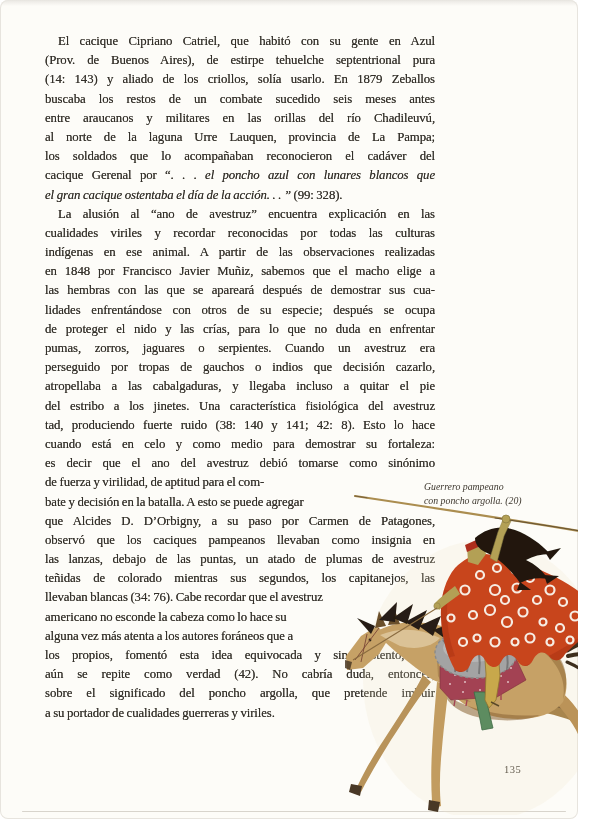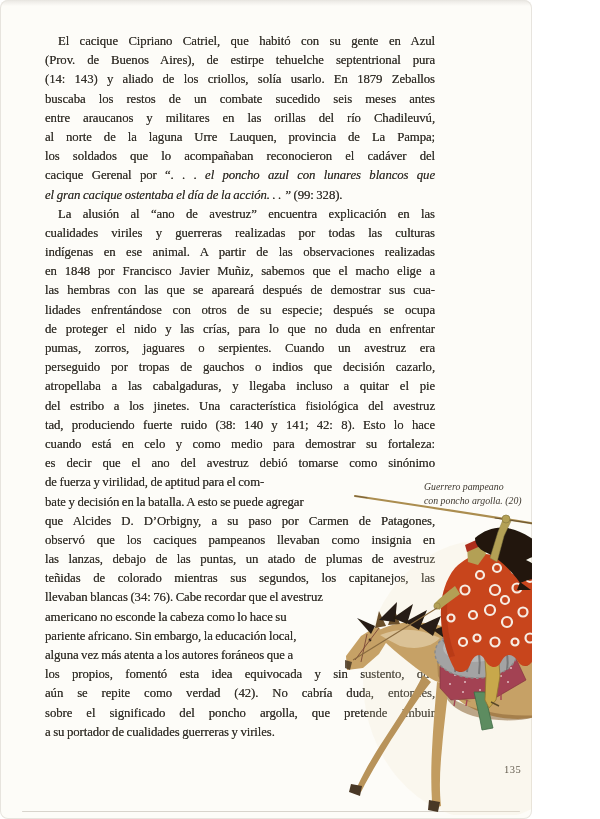--- a/index.html
+++ b/index.html
@@ -1,17 +1,17 @@
 <!DOCTYPE html>
 <html><head>
 <meta charset="utf-8">
 <style>
   html,body{margin:0;padding:0;background:#ffffff;}
   .page{
-    position:relative;width:532px;height:819px;overflow:hidden;
+    position:relative;width:578px;height:819px;overflow:hidden;
     background:#fdfcf8;border-radius:8px;
     box-shadow:inset 0 0 0 1px #e7e4de;
     font-family:"Liberation Serif","DejaVu Serif",serif;
   }
   .edge-top{position:absolute;left:0;top:0;right:0;height:6px;
     background:linear-gradient(#e9e7e2,rgba(233,231,226,0));border-radius:8px 8px 0 0;}
   .edge-right{position:absolute;top:8px;bottom:8px;left:592px;width:1px;
     background:#bfae9f;opacity:.55;}
   .edge-bottom{position:absolute;left:22px;right:12px;top:811px;height:1px;
     background:#d8d4cc;border-radius:2px;}
@@ -49,42 +49,41 @@
       <div class="line just ind"><span>El cacique Cipriano Catriel, que habitó con su gente en Azul</span></div>
       <div class="line just"><span>(Prov. de Buenos Aires), de estirpe tehuelche septentrional pura</span></div>
       <div class="line just"><span>(14: 143) y aliado de los criollos, solía usarlo. En 1879 Zeballos</span></div>
       <div class="line just"><span>buscaba los restos de un combate sucedido seis meses antes</span></div>
       <div class="line just"><span>entre araucanos y militares en las orillas del río Chadileuvú,</span></div>
       <div class="line just"><span>al norte de la laguna Urre Lauquen, provincia de La Pampa;</span></div>
       <div class="line just"><span>los soldados que lo acompañaban reconocieron el cadáver del</span></div>
       <div class="line just"><span>cacique Gerenal por “. . . </span><span class="it">el poncho azul con lunares blancos que</span></div>
       <div class="line"><span class="it">el gran cacique ostentaba el día de la acción. . . ” </span><span>(99: 328).</span></div>
       <div class="line just ind"><span>La alusión al “ano de avestruz” encuentra explicación en las</span></div>
-      <div class="line just"><span>cualidades viriles y guerreras realizadas por todas las culturas</span></div>
+      <div class="line just"><span>cualidades viriles y recordar reconocidas por todas las culturas</span></div>
       <div class="line just"><span>indígenas en ese animal. A partir de las observaciones realizadas</span></div>
       <div class="line just"><span>en 1848 por Francisco Javier Muñiz, sabemos que el macho elige a</span></div>
       <div class="line just"><span>las hembras con las que se apareará después de demostrar sus cua-</span></div>
       <div class="line just"><span>lidades enfrentándose con otros de su especie; después se ocupa</span></div>
       <div class="line just"><span>de proteger el nido y las crías, para lo que no duda en enfrentar</span></div>
       <div class="line just"><span>pumas, zorros, jaguares o serpientes. Cuando un avestruz era</span></div>
       <div class="line just"><span>perseguido por tropas de gauchos o indios que decisión cazarlo,</span></div>
       <div class="line just"><span>atropellaba a las cabalgaduras, y llegaba incluso a quitar el pie</span></div>
       <div class="line just"><span>del estribo a los jinetes. Una característica fisiológica del avestruz</span></div>
       <div class="line just"><span>tad, produciendo fuerte ruido (38: 140 y 141; 42: 8). Esto lo hace</span></div>
       <div class="line just"><span>cuando está en celo y como medio para demostrar su fortaleza:</span></div>
       <div class="line just"><span>es decir que el ano del avestruz debió tomarse como sinónimo</span></div>
       <div class="line"><span>de fuerza y virilidad, de aptitud para el com-</span></div>
       <div class="line"><span>bate y decisión en la batalla. A esto se puede agregar</span></div>
       <div class="line just"><span>que Alcides D. D’Orbigny, a su paso por Carmen de Patagones,</span></div>
       <div class="line just"><span>observó que los caciques pampeanos llevaban como insignia en</span></div>
       <div class="line just"><span>las lanzas, debajo de las puntas, un atado de plumas de avestruz</span></div>
       <div class="line just"><span>teñidas de colorado mientras sus segundos, los capitanejos, las</span></div>
       <div class="line"><span>llevaban blancas (34: 76). Cabe recordar que el avestruz</span></div>
       <div class="line"><span>americano no esconde la cabeza como lo hace su</span></div>
-      <div class="line"><span>pariente africano. Sin embargo, la educación local,</span></div>
       <div class="line"><span>alguna vez más atenta a los autores foráneos que a</span></div>
       <div class="line just"><span>los propios, fomentó esta idea equivocada y sin sustento, que</span></div>
       <div class="line just"><span>aún se repite como verdad (42). No cabría duda, entonces,</span></div>
       <div class="line just"><span>sobre el significado del poncho argolla, que pretende imbuir</span></div>
       <div class="line"><span>a su portador de cualidades guerreras y viriles.</span></div>
     </div>
 
   <div class="caption">
     <div>Guerrero pampeano</div>
     <div>con poncho argolla. (20)</div>

